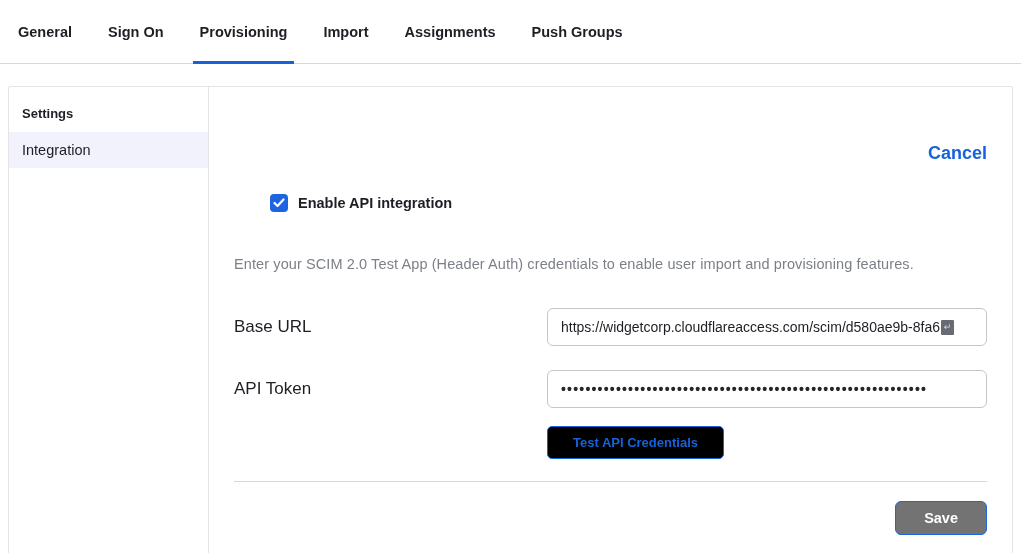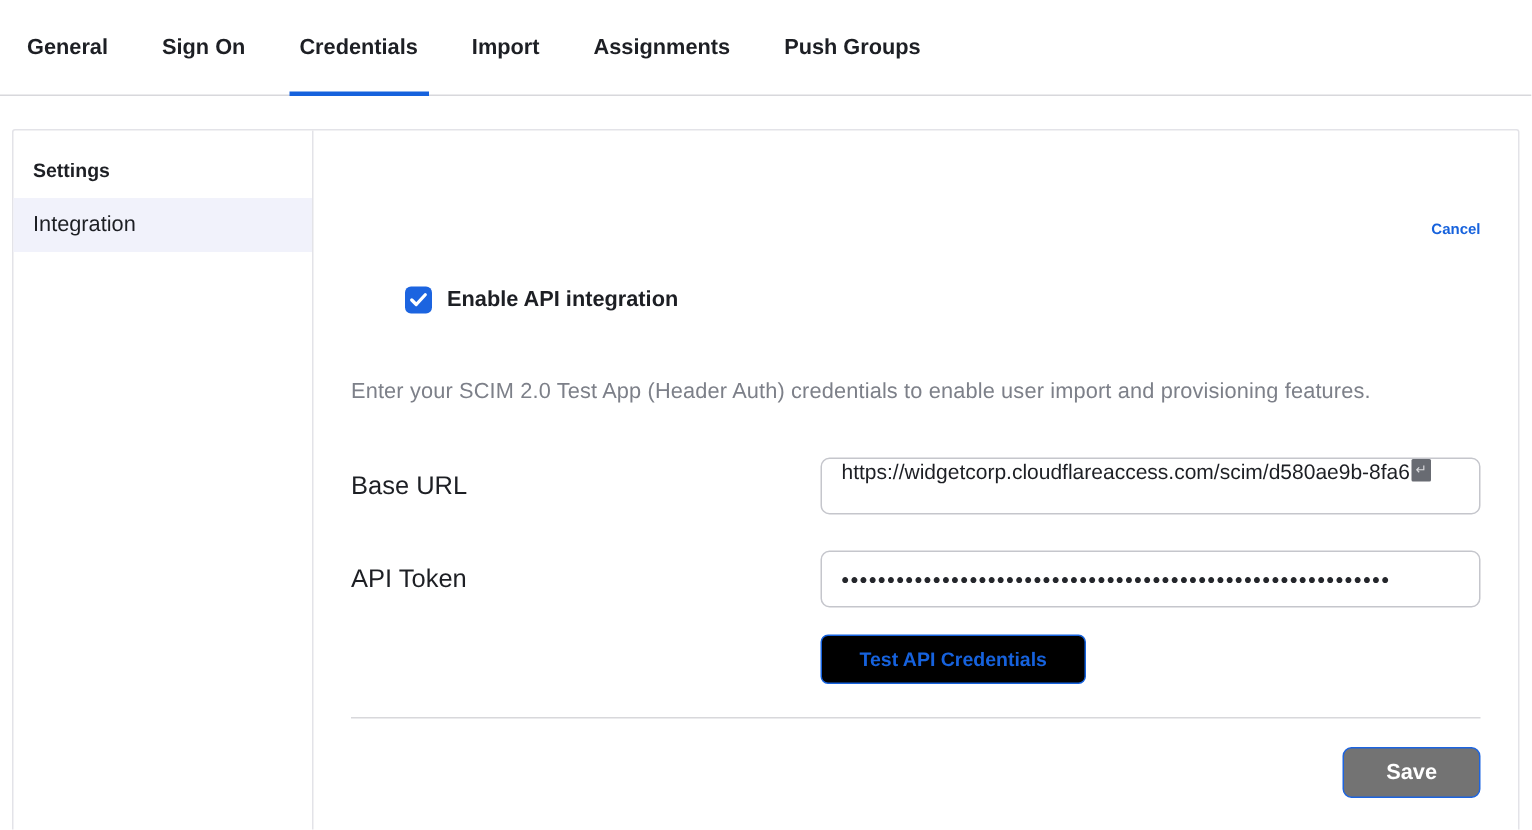--- a/index.html
+++ b/index.html
@@ -19,36 +19,36 @@
     border:1px solid #e3e3e8; border-radius:2px; display:flex; background:#fff; }
 
   .sidebar { width:200px; border-right:1px solid #e3e3e8; padding-top:8px; flex:none; }
   .sidebar-heading { font-size:13px; font-weight:700; padding:11px 13px 11px; }
   .sidebar-item { font-size:14.5px; padding:10px 13px; cursor:pointer; }
   .sidebar-item.active { background:#f1f2fb; }
 
   .content { flex:1; padding:0 25px; display:flex; flex-direction:column; }
 
   .cancel-row { text-align:right; margin-top:56px; }
-  .link { color:#1662dd; font-weight:700; font-size:10px; text-decoration:none; cursor:pointer; }
+  .link { color:#1662dd; font-weight:700; font-size:18px; text-decoration:none; cursor:pointer; }
 
   .enable-row { margin-top:30px; display:flex; align-items:center; gap:10px;padding-left:36px; }
   .checkbox { width:18px; height:18px; border-radius:4px; background:#1c64e0;
     display:flex; align-items:center; justify-content:center; cursor:pointer; flex:none; }
   .checkbox svg { display:block; }
   .enable-label { font-size:14.5px; font-weight:700; }
 
   .description { margin-top:44px; font-size:14.5px; color:#7d8089; letter-spacing:.1px; }
 
   .form { display:grid; grid-template-columns:1fr 440px; row-gap:24px;
     margin-top:36px; align-items:center; }
   .field-label { font-size:17px; color:#1d1f24; align-self:center; }
   .text-input { width:440px; height:38px; border:1px solid #c5c6cc; border-radius:6px;
     background:#fff; padding:0 13px; font-size:14px; color:#1d1f24;
-    font-family:"Liberation Sans", sans-serif; display:flex; 
+    font-family:"Liberation Sans", sans-serif; display:flex; align-items:center;
     overflow:hidden; white-space:nowrap; }
   input.text-input { display:block; line-height:36px; }
   .url-text { overflow:hidden; white-space:nowrap; }
   .sel-block { display:inline-block; width:13px; height:15px; margin-left:1px;
     background:#686b72; color:#d9dadd; font-size:9px; line-height:15px;
     text-align:center; flex:none; border-radius:1px; }
   .token-input { font-size:14px; font-weight:700; letter-spacing:1.2px; color:#24262b; }
 
   .btn-row { margin-top:18px; }
   .btn-secondary { display:inline-block; background:#000000; border:1px solid #1662dd;
@@ -61,21 +61,21 @@
   .btn-primary { display:inline-block; background:#737373; border:1px solid #1c64e0;
     color:#ffffff; font-weight:700; font-size:14.5px; padding:8px 28px;
     border-radius:6px; cursor:pointer; font-family:"Liberation Sans", sans-serif; }
 </style>
 </head>
 <body>
 
 <div class="tabbar">
   <div class="tab">General</div>
   <div class="tab">Sign On</div>
-  <div class="tab active">Credentials</div>
+  <div class="tab active">Provisioning</div>
   <div class="tab">Import</div>
   <div class="tab">Assignments</div>
   <div class="tab">Push Groups</div>
 </div>
 
 <div class="panel">
 
   <div class="sidebar">
     <div class="sidebar-heading">Settings</div>
     <div class="sidebar-item active">Integration</div>

